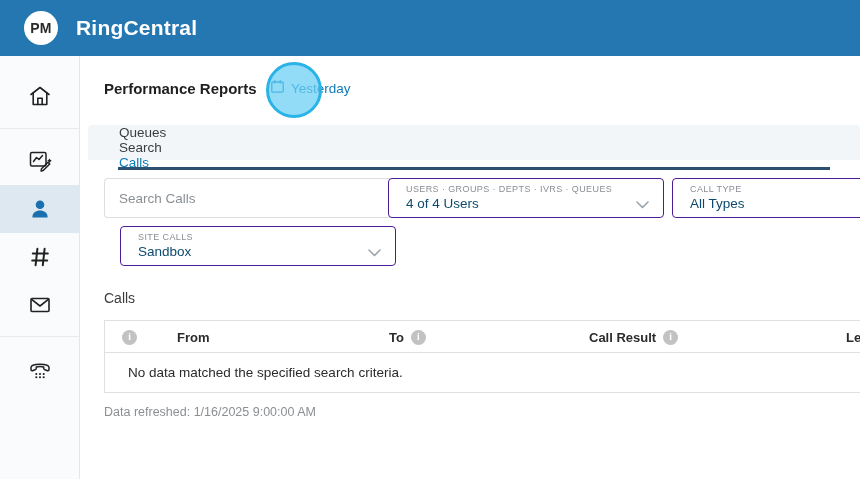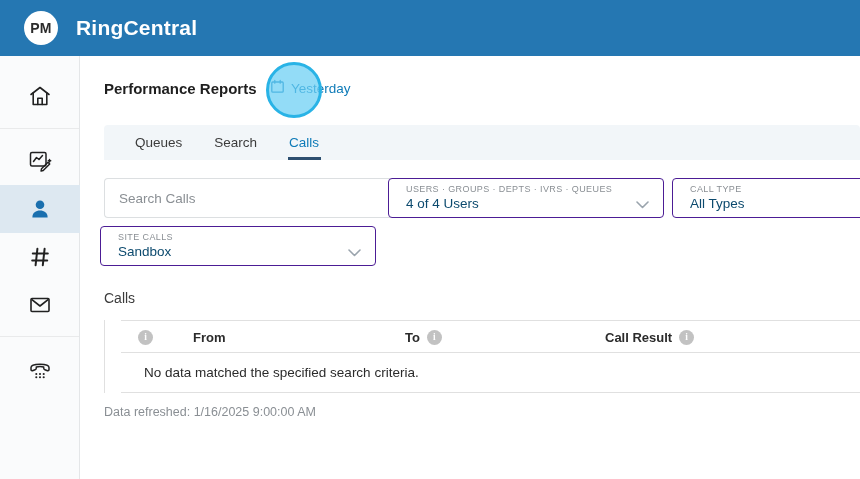--- a/index.html
+++ b/index.html
@@ -29,22 +29,22 @@
   .content { position:absolute; left:80px; top:56px; width:780px; height:423px; background:#fff; }
 
   .page-title { position:absolute; left:24px; top:24px; font-size:15px; font-weight:bold; color:#1f1f1f; }
   .date-filter { position:absolute; left:190px; top:23px; display:flex; align-items:center; gap:6px;
     cursor:pointer; }
   .date-filter .label { font-size:13.5px; color:#0f7bb8; }
   .click-highlight { position:absolute; left:186px; top:6px; width:56px; height:56px; border-radius:50%;
     background:rgba(105,206,244,0.72); border:3px solid #29b3e6; pointer-events:none; z-index:5; }
 
   
-  .tabstrip { position:absolute; left:24px; top:69px; right:0; height:35px; background:#f2f6f9;
-    border-radius:4px 4px 0 0; display:flex; align-items:stretch; padding-left:31px; }
+  .tabstrip { position:absolute; left:8px; top:69px; right:0; height:35px; background:#f2f6f9;
+    border-radius:4px 4px 0 0; display:flex; align-items:stretch; padding-left:31px;flex-direction:column; }
   .tab { position:relative; display:flex; align-items:center; margin-right:32px;
     font-size:13.5px; color:#3c3c3c; cursor:pointer; }
   .tab.active { color:#0f7bb8; }
   .tab.active::after { content:""; position:absolute; left:-1px; right:-2px; bottom:0; height:3px;
     background:#2d4f70; }
 
   
   .search-box { position:absolute; left:24px; top:122px; width:328px; height:40px; display:flex; }
   .search-box input { flex:1; height:40px; border:1px solid #dcdfe1; border-right:none;
     border-radius:4px 0 0 4px; padding:0 14px; font-size:13.5px; color:#2b2b2b; outline:none;
@@ -53,25 +53,25 @@
   .search-btn { width:40px; height:40px; background:#92c9e9; border:none; border-radius:0 4px 4px 0;
     display:flex; align-items:center; justify-content:center; cursor:pointer; }
 
   .dropdown { position:absolute; height:40px; width:276px; border:1px solid #4c1d95; border-radius:4px;
     background:#fff; padding:5px 34px 0 17px; cursor:pointer; }
   .dropdown .dd-label { font-size:9px; color:#8a8f94; letter-spacing:.4px; white-space:nowrap; }
   .dropdown .dd-value { font-size:13.5px; color:#0c4a6e; margin-top:2px; white-space:nowrap; }
   .dropdown .chev { position:absolute; right:14px; top:16px; }
   .dd-users { left:308px; top:122px; }
   .dd-calltype { left:592px; top:122px; }
-  .dd-site { left:20px; top:170px; }
+  .dd-site { left:40px; top:170px; }
 
   
   .section-title { position:absolute; left:24px; top:234px; font-size:14px; color:#3c3c3c; }
-  .calls-table { position:absolute; left:24px; top:264px; width:756px; border-left:1px solid #e0e0e0;padding-left:16px; }
+  .calls-table { position:absolute; left:24px; top:264px; width:756px; border-left:1px solid #e0e0e0; }
   .thead { position:relative; height:33px; border-top:1px solid #e0e0e0; border-bottom:1px solid #e0e0e0; }
   .th { position:absolute; top:0; height:32px; display:flex; align-items:center; gap:7px;
     font-size:13px; font-weight:bold; color:#2b2b2b; white-space:nowrap; }
   .info-icon { width:15px; height:15px; border-radius:50%; background:#c2c2c2; color:#fff;
     display:inline-flex; align-items:center; justify-content:center; font-size:9.5px; font-weight:bold;
     font-family:"Liberation Serif", serif; flex:0 0 auto; }
   .info-icon::before { content:"i"; }
   .empty-row { position:relative; height:40px; border-bottom:1px solid #e0e0e0;
     display:flex; align-items:center; padding-left:23px; font-size:13.5px; color:#2b2b2b; }
 

